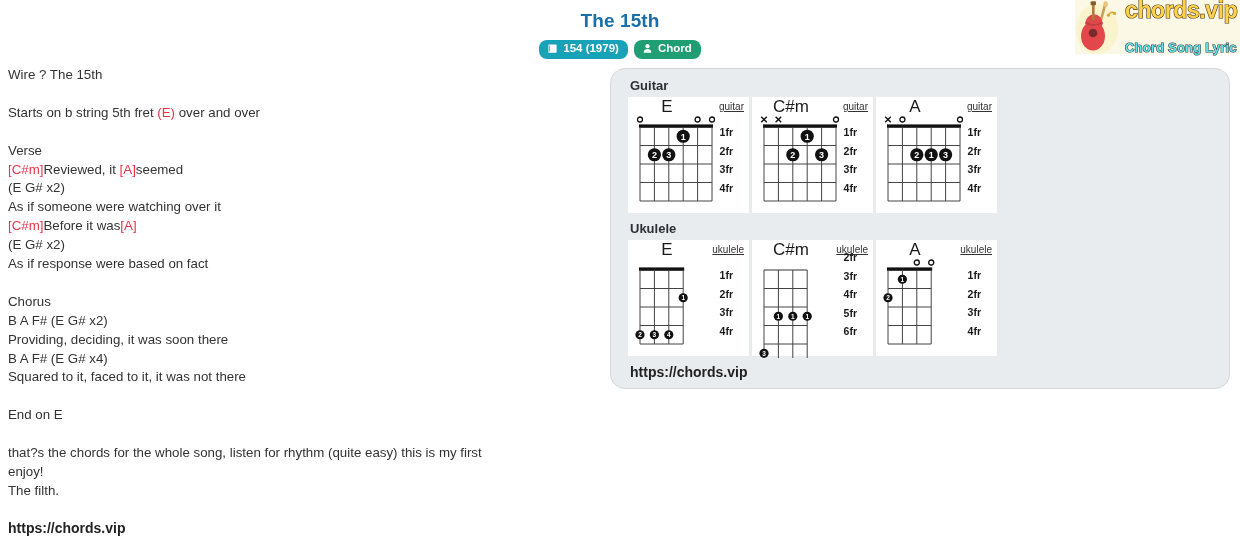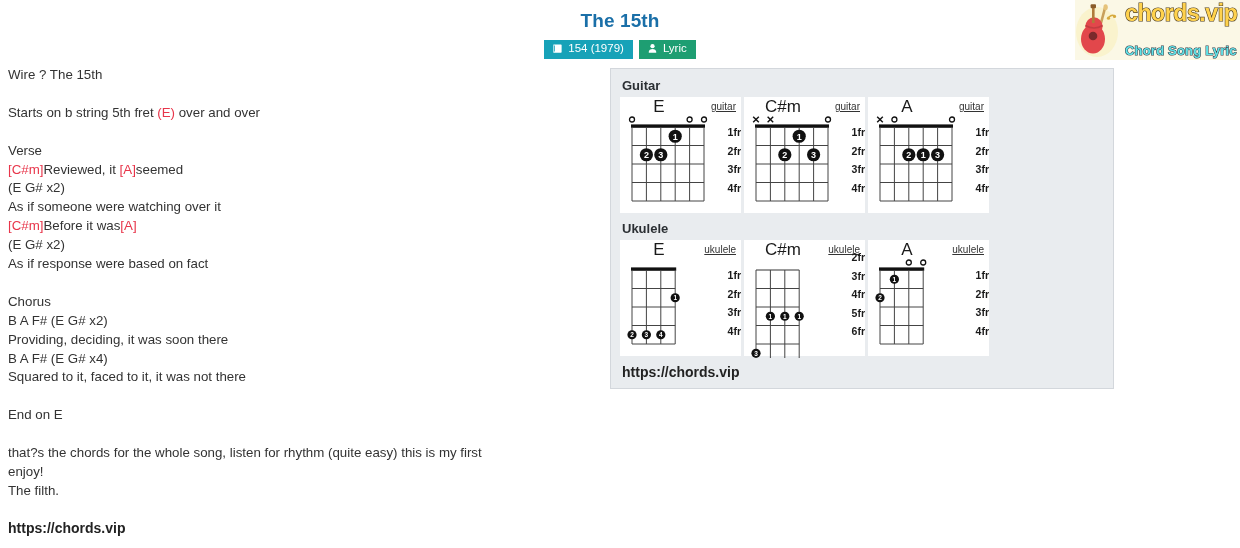--- a/index.html
+++ b/index.html
@@ -32,45 +32,45 @@
   .badges {
     display: flex;
     justify-content: center;
     gap: 6px;
     margin-top: 8px;
   }
   .badge {
     display: inline-flex;
     align-items: center;
     gap: 5px;
-    border-radius: 0;
+    border-radius: 8px;
     padding: 3px 9px 4px 8px;
     font-size: 11.5px;
-    font-weight: normal;
+    font-weight: bold;
     color: #ffffff;
     line-height: 1;
     white-space: nowrap;
   }
   .badge-album { background: #17a2b8; }
   .badge-artist { background: #1e9e72; }
   .badge .bicon {
     display: inline-block;
     width: 11px;
     height: 11px;
     position: relative;
   }
   .badge .bicon svg { display: block; }
 
   
   .logo {
     position: absolute;
     right: 0px;
     top: 0px;
     width: 165px;
-    height: 60px;
+    height: 54px;
     background: #fbf8e6;
     display: flex;
     align-items: center;
   }
   .logo-guitar {
     width: 48px;
     height: 58px;
     position: relative;
     flex: none;
   }
@@ -118,26 +118,26 @@
   .lyrics .blank { display: block; height: 18.9px; }
   .site-url {
     font-size: 14px;
     font-weight: bold;
     color: #222222;
     margin-top: 19px;
   }
 
   
   .chord-panel {
-    width: 504px;
+    width: 620px;
     box-sizing: border-box;
     background: #e9ecef;
     border: 1px solid #d3d7dc;
-    border-radius: 0;
-    padding: 8px 9px 6px 9px;
+    border-radius: 15px;
+    padding: 8px 9px 6px 17px;
     margin-top: 8px;
   }
   .instrument-label {
     font-size: 13px;
     font-weight: bold;
     color: #2b2f33;
     margin: 1px 0 4px 2px;
   }
   .chord-row {
     display: flex;
@@ -167,21 +167,21 @@
     top: 4px;
     right: 5px;
     font-size: 10px;
     color: #333;
     text-decoration: underline;
   }
   .diagram { position: absolute; left: 0; top: 18px; }
   .diagram svg { display: block; }
   .frets {
     position: absolute;
-    right: 0;
+    right: 16px;
     top: 26px;
     font-size: 10.5px;
     font-weight: bold;
     color: #1a1a1a;
     text-align: right;
     line-height: 18.5px;
   }
   .frets div { height: 18.5px; }
 
   .panel-url {
@@ -205,21 +205,21 @@
       </span>
       <span>154 (1979)</span>
     </span>
     <span class="badge badge-artist">
       <span class="bicon">
         <svg width="11" height="11" viewBox="0 0 16 16">
             <circle cx="8" cy="4.6" r="3.1" fill="#ffffff"></circle>
             <path fill="#ffffff" d="M8 8.6c-3 0-5.4 1.8-5.4 4v1.4h10.8v-1.4c0-2.2-2.4-4-5.4-4z"></path>
           </svg>
       </span>
-      <span>Lyric</span>
+      <span>Chord</span>
     </span>
   </div>
 
   <div class="logo">
     <div class="logo-guitar">
       <svg width="48" height="58" viewBox="0 0 48 58">
         <ellipse cx="22" cy="31" rx="21" ry="25" fill="#faf3cd"></ellipse>
         <path d="M30 7 L26 22" stroke="#c8a05a" stroke-width="2.6" fill="none"></path>
         <ellipse cx="30.6" cy="6.2" rx="2.2" ry="3" fill="#e6c37a"></ellipse>
         <ellipse cx="18" cy="38" rx="12" ry="14.5" fill="#e2474b"></ellipse>

